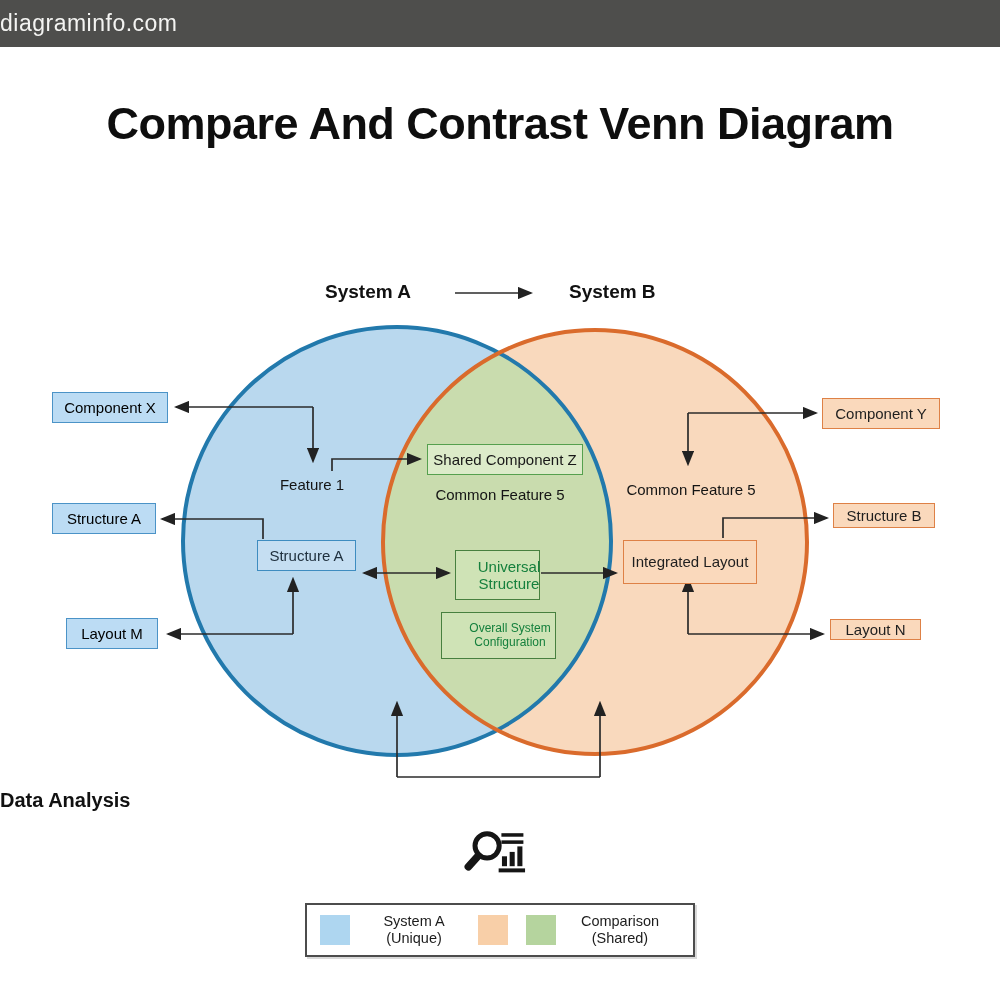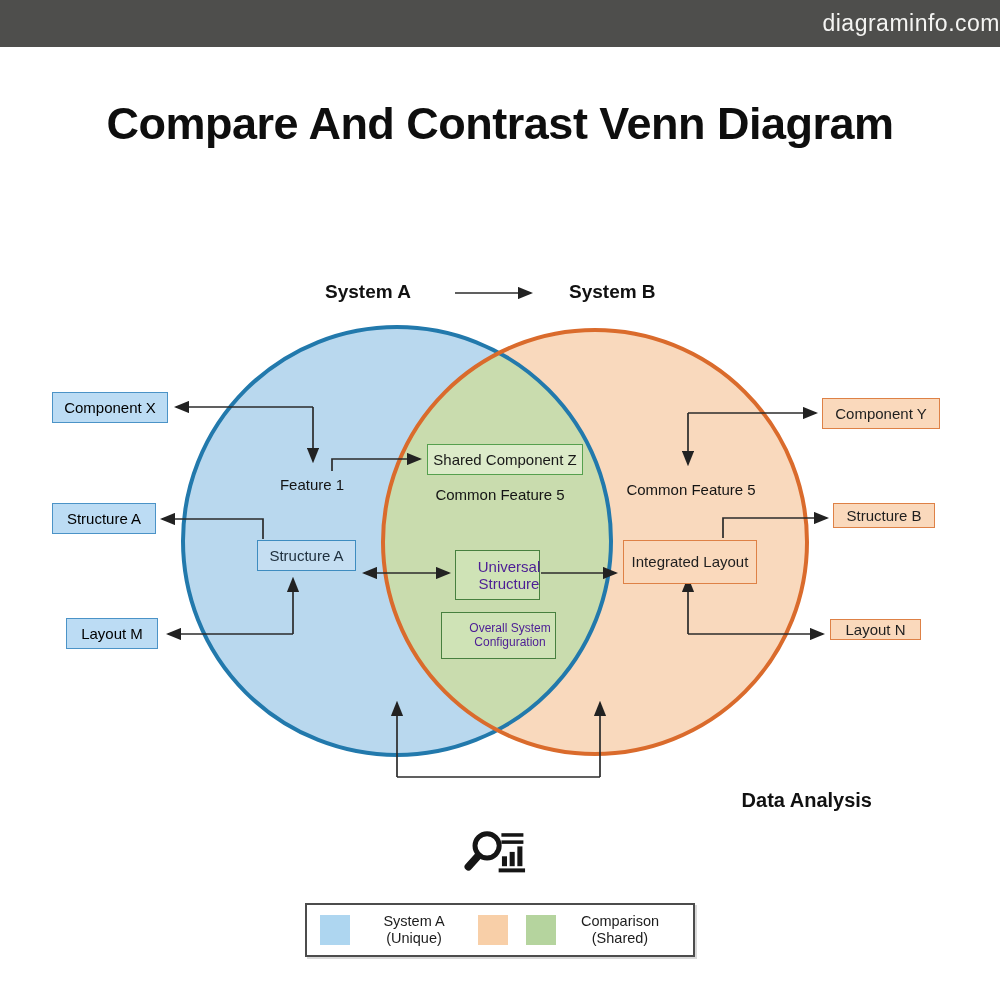--- a/index.html
+++ b/index.html
@@ -1,42 +1,42 @@
 <!DOCTYPE html>
 <html><head>
 <meta charset="utf-8">
 <style>
   html,body{margin:0;padding:0;background:#ffffff;}
   body{font-family:"Liberation Sans","DejaVu Sans",sans-serif;}
   #page{position:relative;width:1000px;height:1000px;background:#fff;overflow:hidden;}
 
   .site-header{position:absolute;left:0;top:0;width:1000px;height:47px;background:#4e4e4c;
-    display:flex;align-items:center;justify-content:flex-end;}
+    display:flex;align-items:center;justify-content:flex-start;}
   .site-header .brand{color:#f4f4f2;font-size:23px;font-weight:500;letter-spacing:.5px;}
 
   .page-title{position:absolute;left:0;top:98px;width:1000px;text-align:center;
     font-size:45px;font-weight:700;color:#0e0e0e;letter-spacing:-.5px;}
 
   .set-label{position:absolute;font-size:19px;font-weight:700;color:#111;}
 
   svg.layer{position:absolute;left:0;top:0;width:1000px;height:1000px;}
 
   .nbox{position:absolute;display:flex;align-items:center;justify-content:center;
     font-size:15px;text-align:center;line-height:1.15;box-sizing:border-box;}
   .box-blue{background:#bcdcf4;border:1.6px solid #4b93c7;color:#000000;}
   .box-blue-inner{background:#c5def2;border:1.6px solid #3e8cc0;color:#20313f;}
   .box-orange{background:#fad9bc;border:1.6px solid #de8146;color:#1f1f1f;}
   .box-green{background:#dcebc9;border:1.6px solid #55a04e;color:#181818;}
-  .box-green-dk{background:#cfe3b6;border:1.6px solid #47803f;color:#4c1d95;padding-left:23px;}
+  .box-green-dk{background:#cfe3b6;border:1.6px solid #47803f;color:#15803d;padding-left:23px;}
 
   .free-label{position:absolute;font-size:15px;color:#141414;text-align:center;}
   .pre{white-space:pre-line;}
 
-  .data-analysis{position:absolute;left:0;top:789px;width:828px;text-align:right;
-    font-size:20px;font-weight:600;color:#111;padding-left:44px;}
+  .data-analysis{position:absolute;left:0;top:789px;width:828px;text-align:left;
+    font-size:20px;font-weight:600;color:#111;}
 
   .analysis-icon{position:absolute;left:464px;top:827px;width:66px;height:52px;}
 
   .legend{position:absolute;left:305px;top:903px;width:390px;height:54px;background:#fff;
     border:2px solid #4c4c4c;box-sizing:border-box;display:flex;align-items:center;
     box-shadow:2px 2px 0 rgba(0,0,0,.15);}
   .swatch{width:30px;height:30px;flex:none;}
   .sw-blue{background:#aed6f0;margin-left:13px;}
   .sw-orange{background:#f8cfa8;}
   .sw-green{background:#b5d49e;margin-left:18px;}

